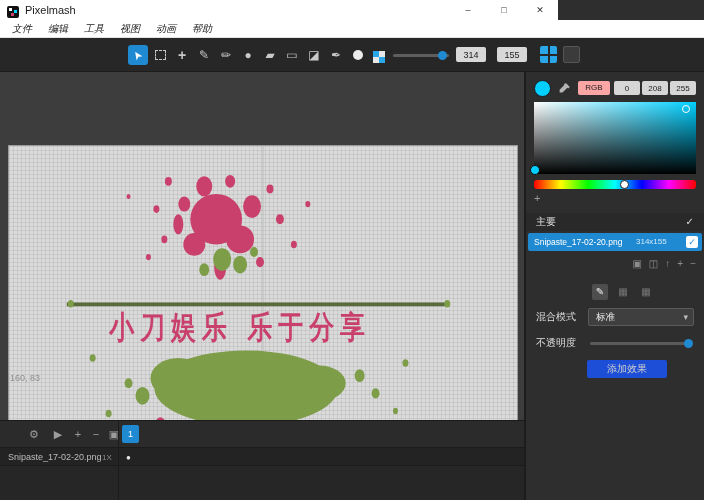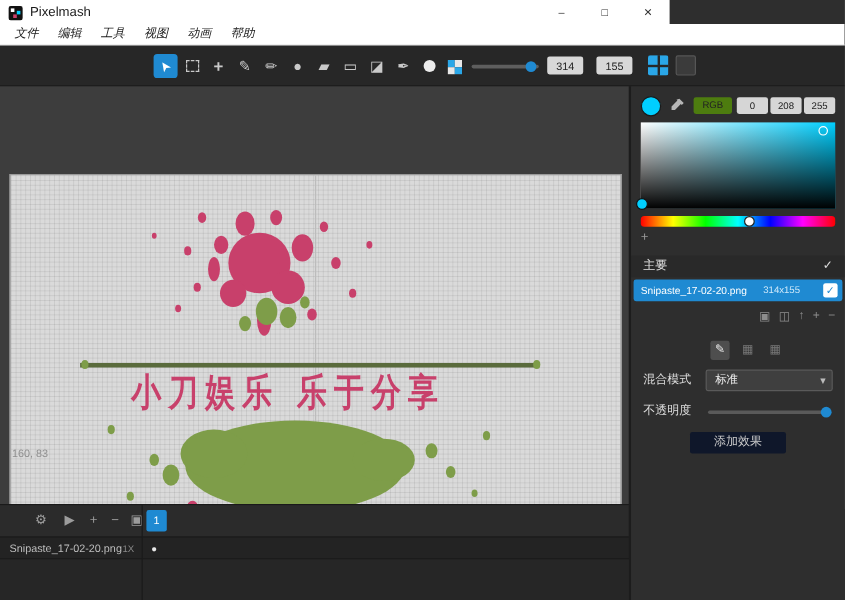--- a/index.html
+++ b/index.html
@@ -80,21 +80,21 @@
                   border-top:1px solid #1b1b1b; border-bottom:1px solid #1b1b1b; }
   .tl-layer-name { position:absolute; left:8px; line-height:19px; font-size:9px; color:#bdbdbd; }
   .tl-repeat { position:absolute; left:102px; line-height:19px; font-size:8px; color:#8a8a8a; }
   .keyframe { position:absolute; left:126px; line-height:19px; font-size:8px; color:#e8e8e8; }
 
   
   .sidebar { position:absolute; left:526px; top:0; width:178px; height:428px; background:#2e2e2e; }
   .swatch { position:absolute; left:8px; top:8px; width:17px; height:17px; border-radius:50%;
             background:var(--current-color,#00cfff); border:1px solid #1a1a1a; }
   .dropper { position:absolute; left:32px; top:9px; }
-  .mode-btn { position:absolute; left:52px; top:9px; width:32px; height:14px; background:#4d7c0f; border-radius:2px;
+  .mode-btn { position:absolute; left:52px; top:9px; width:32px; height:14px; background:#fca5a5; border-radius:2px;
               font-size:8px; color:#222; text-align:center; line-height:14px; }
   .val-box { position:absolute; top:9px; width:26px; height:14px; background:#d6d6d6; border:none; border-radius:2px;
              font-size:8px; color:#222; text-align:center; font-family:"Liberation Sans",sans-serif; }
   .val-r { left:88px; } .val-g { left:116px; } .val-b { left:144px; }
 
   .sv-box { position:absolute; left:8px; top:30px; width:162px; height:72px;
             background: linear-gradient(to bottom, rgba(0,0,0,0) 0%, #000 100%),
                         linear-gradient(to right, #fff 0%, var(--current-color,#00cfff) 100%); }
   .sv-marker { position:absolute; left:148px; top:3px; width:8px; height:8px; border:1px solid #fff; border-radius:50%; }
   .val-handle { position:absolute; left:-4px; top:63px; width:10px; height:10px; border-radius:50%;
@@ -123,21 +123,21 @@
   .blend-row { position:absolute; left:0; top:236px; width:178px; height:18px; }
   .blend-label, .opacity-label { position:absolute; left:10px; line-height:18px; font-size:10px; color:#dedede; }
   .dropdown { position:absolute; left:62px; top:0; width:106px; height:18px; background:#3f3f3f;
               border:1px solid #5a5a5a; border-radius:2px; }
   .dropdown .value { position:absolute; left:7px; line-height:16px; font-size:9.5px; color:#eee; }
   .dropdown .caret { position:absolute; right:5px; line-height:16px; font-size:9px; color:#bbb; }
   .opacity-row { position:absolute; left:0; top:262px; width:178px; height:18px; }
   .opacity-slider { position:absolute; left:64px; top:8px; width:102px; height:3px; background:#5a5a5a; border-radius:2px; }
   .opacity-slider .handle { position:absolute; left:94px; top:-3px; width:9px; height:9px; border-radius:50%;
                             background:var(--accent-blue,#1f8ad2); }
-  .add-effect-btn { position:absolute; left:49px; top:288px; width:80px; height:18px; background:#0f172a;
+  .add-effect-btn { position:absolute; left:61px; top:288px; width:80px; height:18px; background:#1d4ed8;
                     border-radius:2px; font-size:10px; color:#cdcdcd; text-align:center; line-height:18px; }
 </style>
 </head>
 <body>
 
 <div class="app">
 
   <div class="titlebar">
     <span class="app-icon">
       <svg width="12" height="12" viewBox="0 0 12 12">

